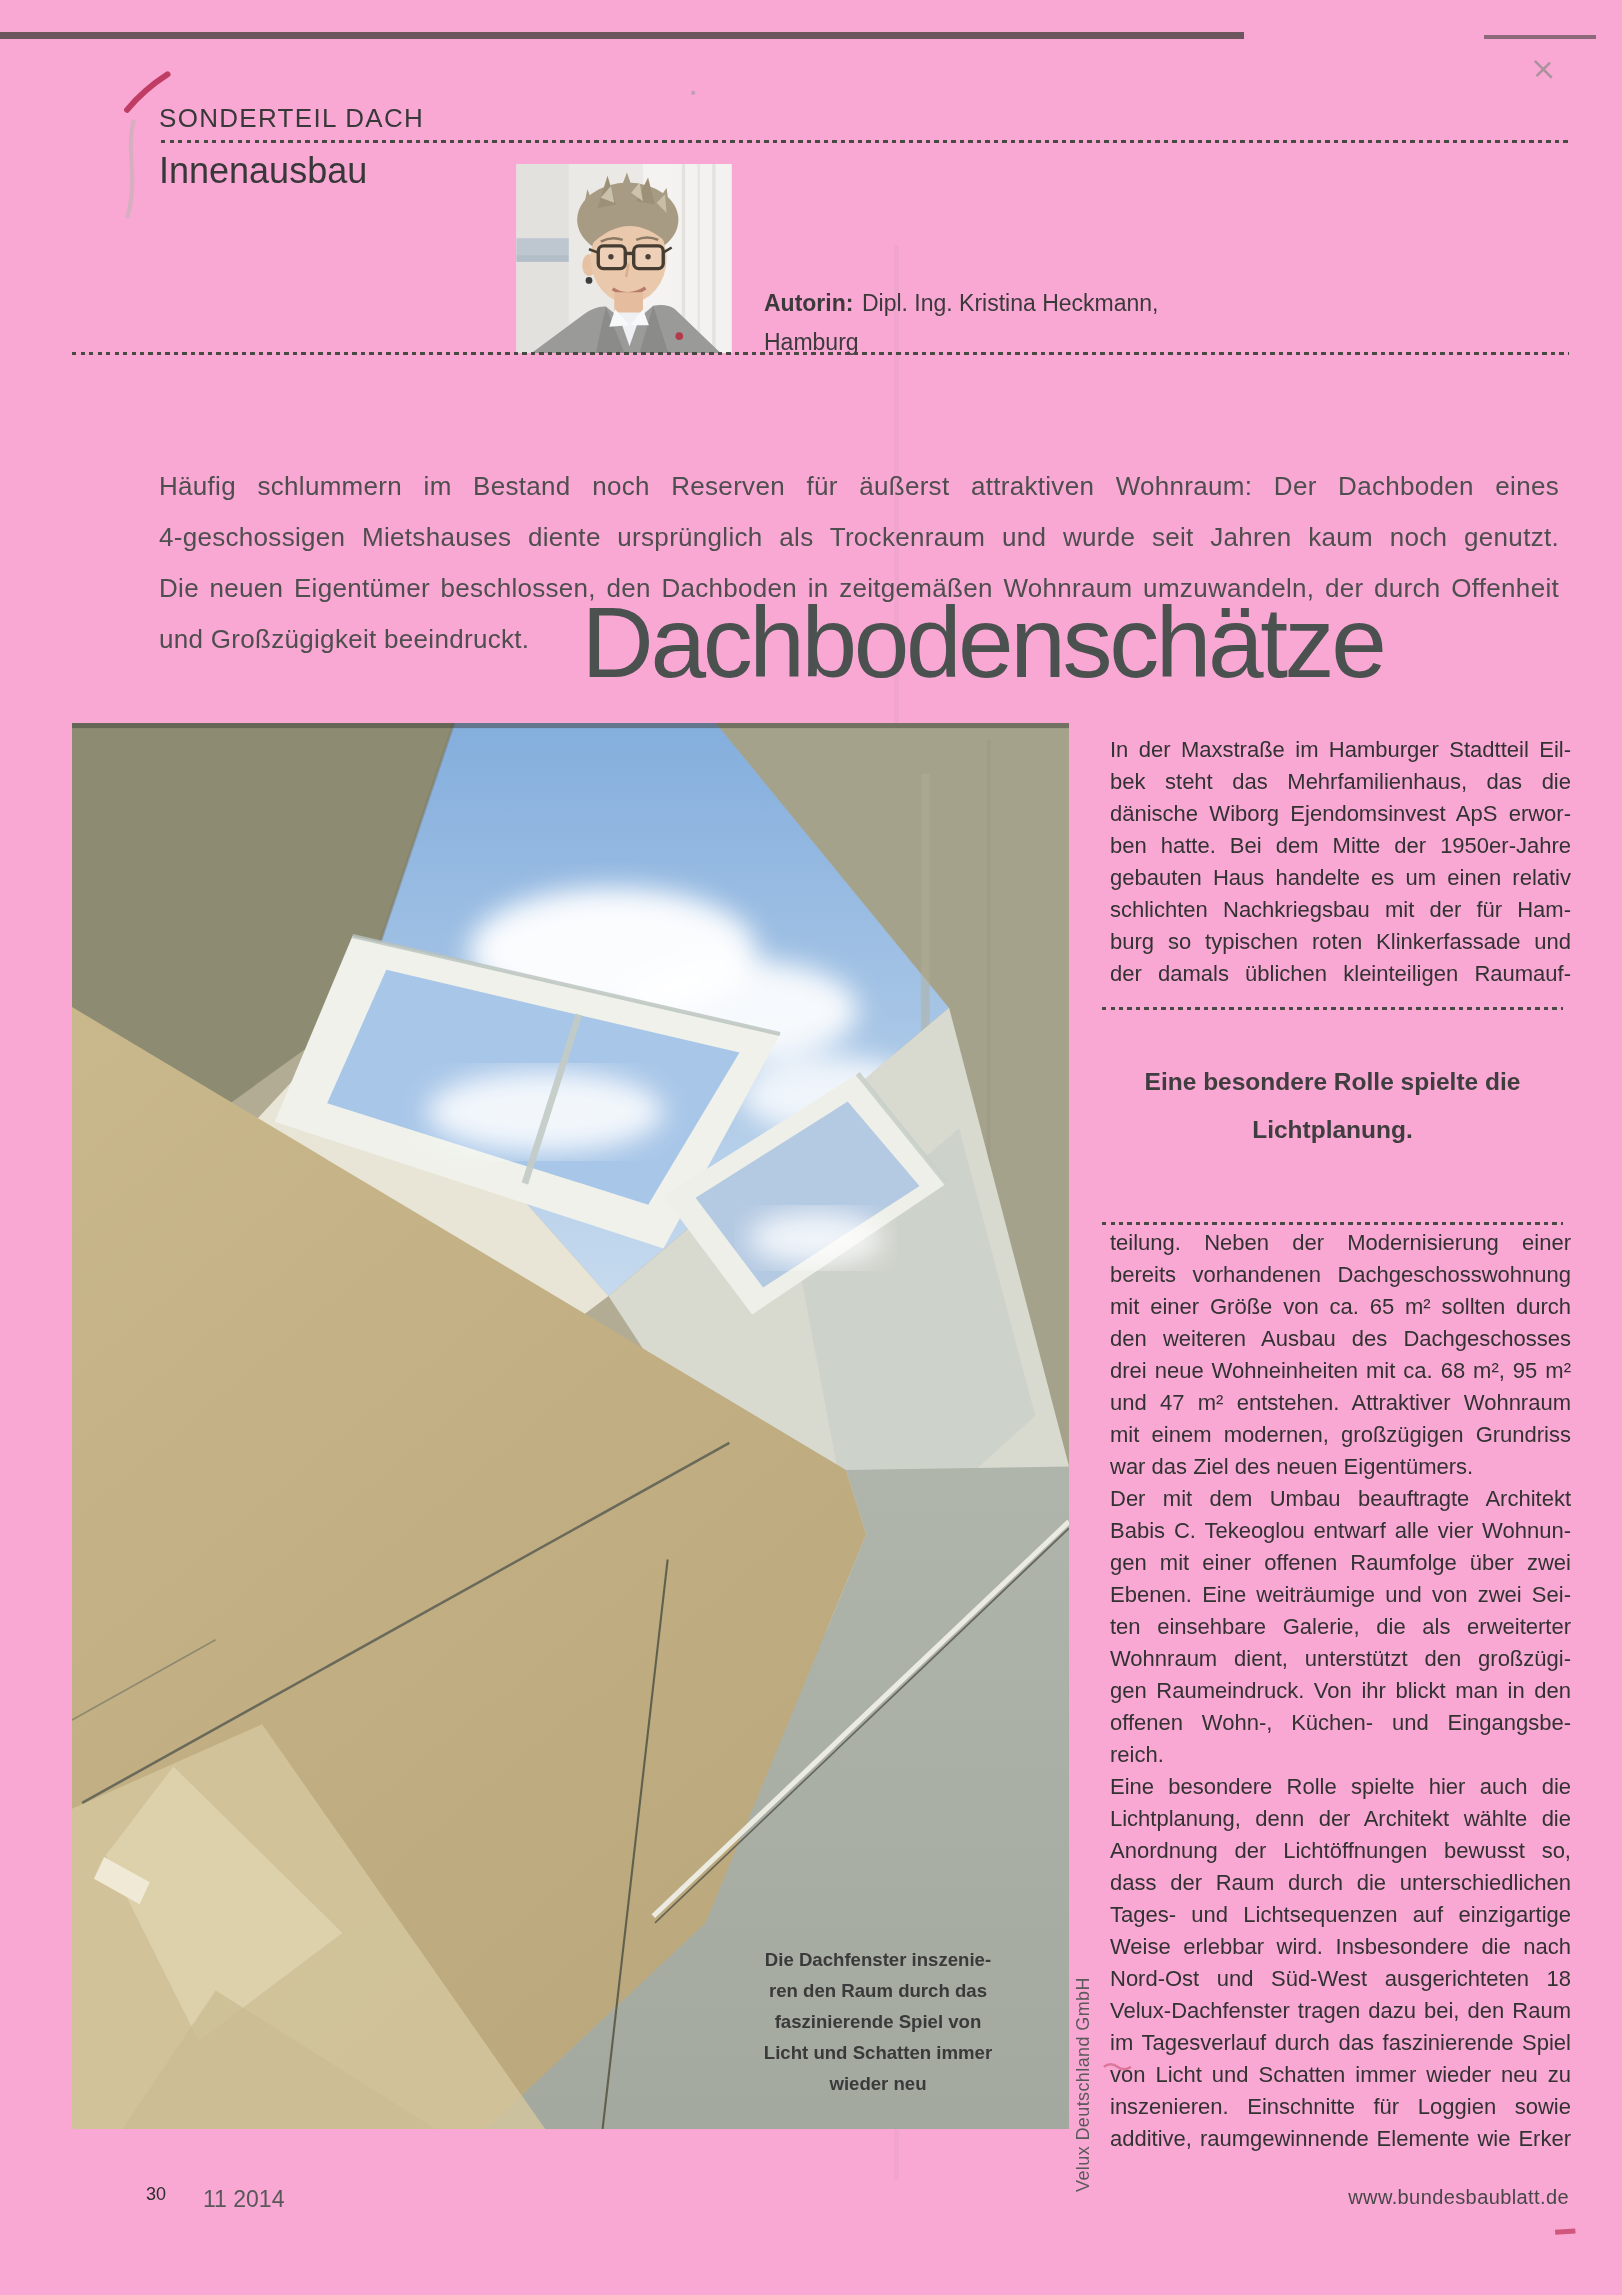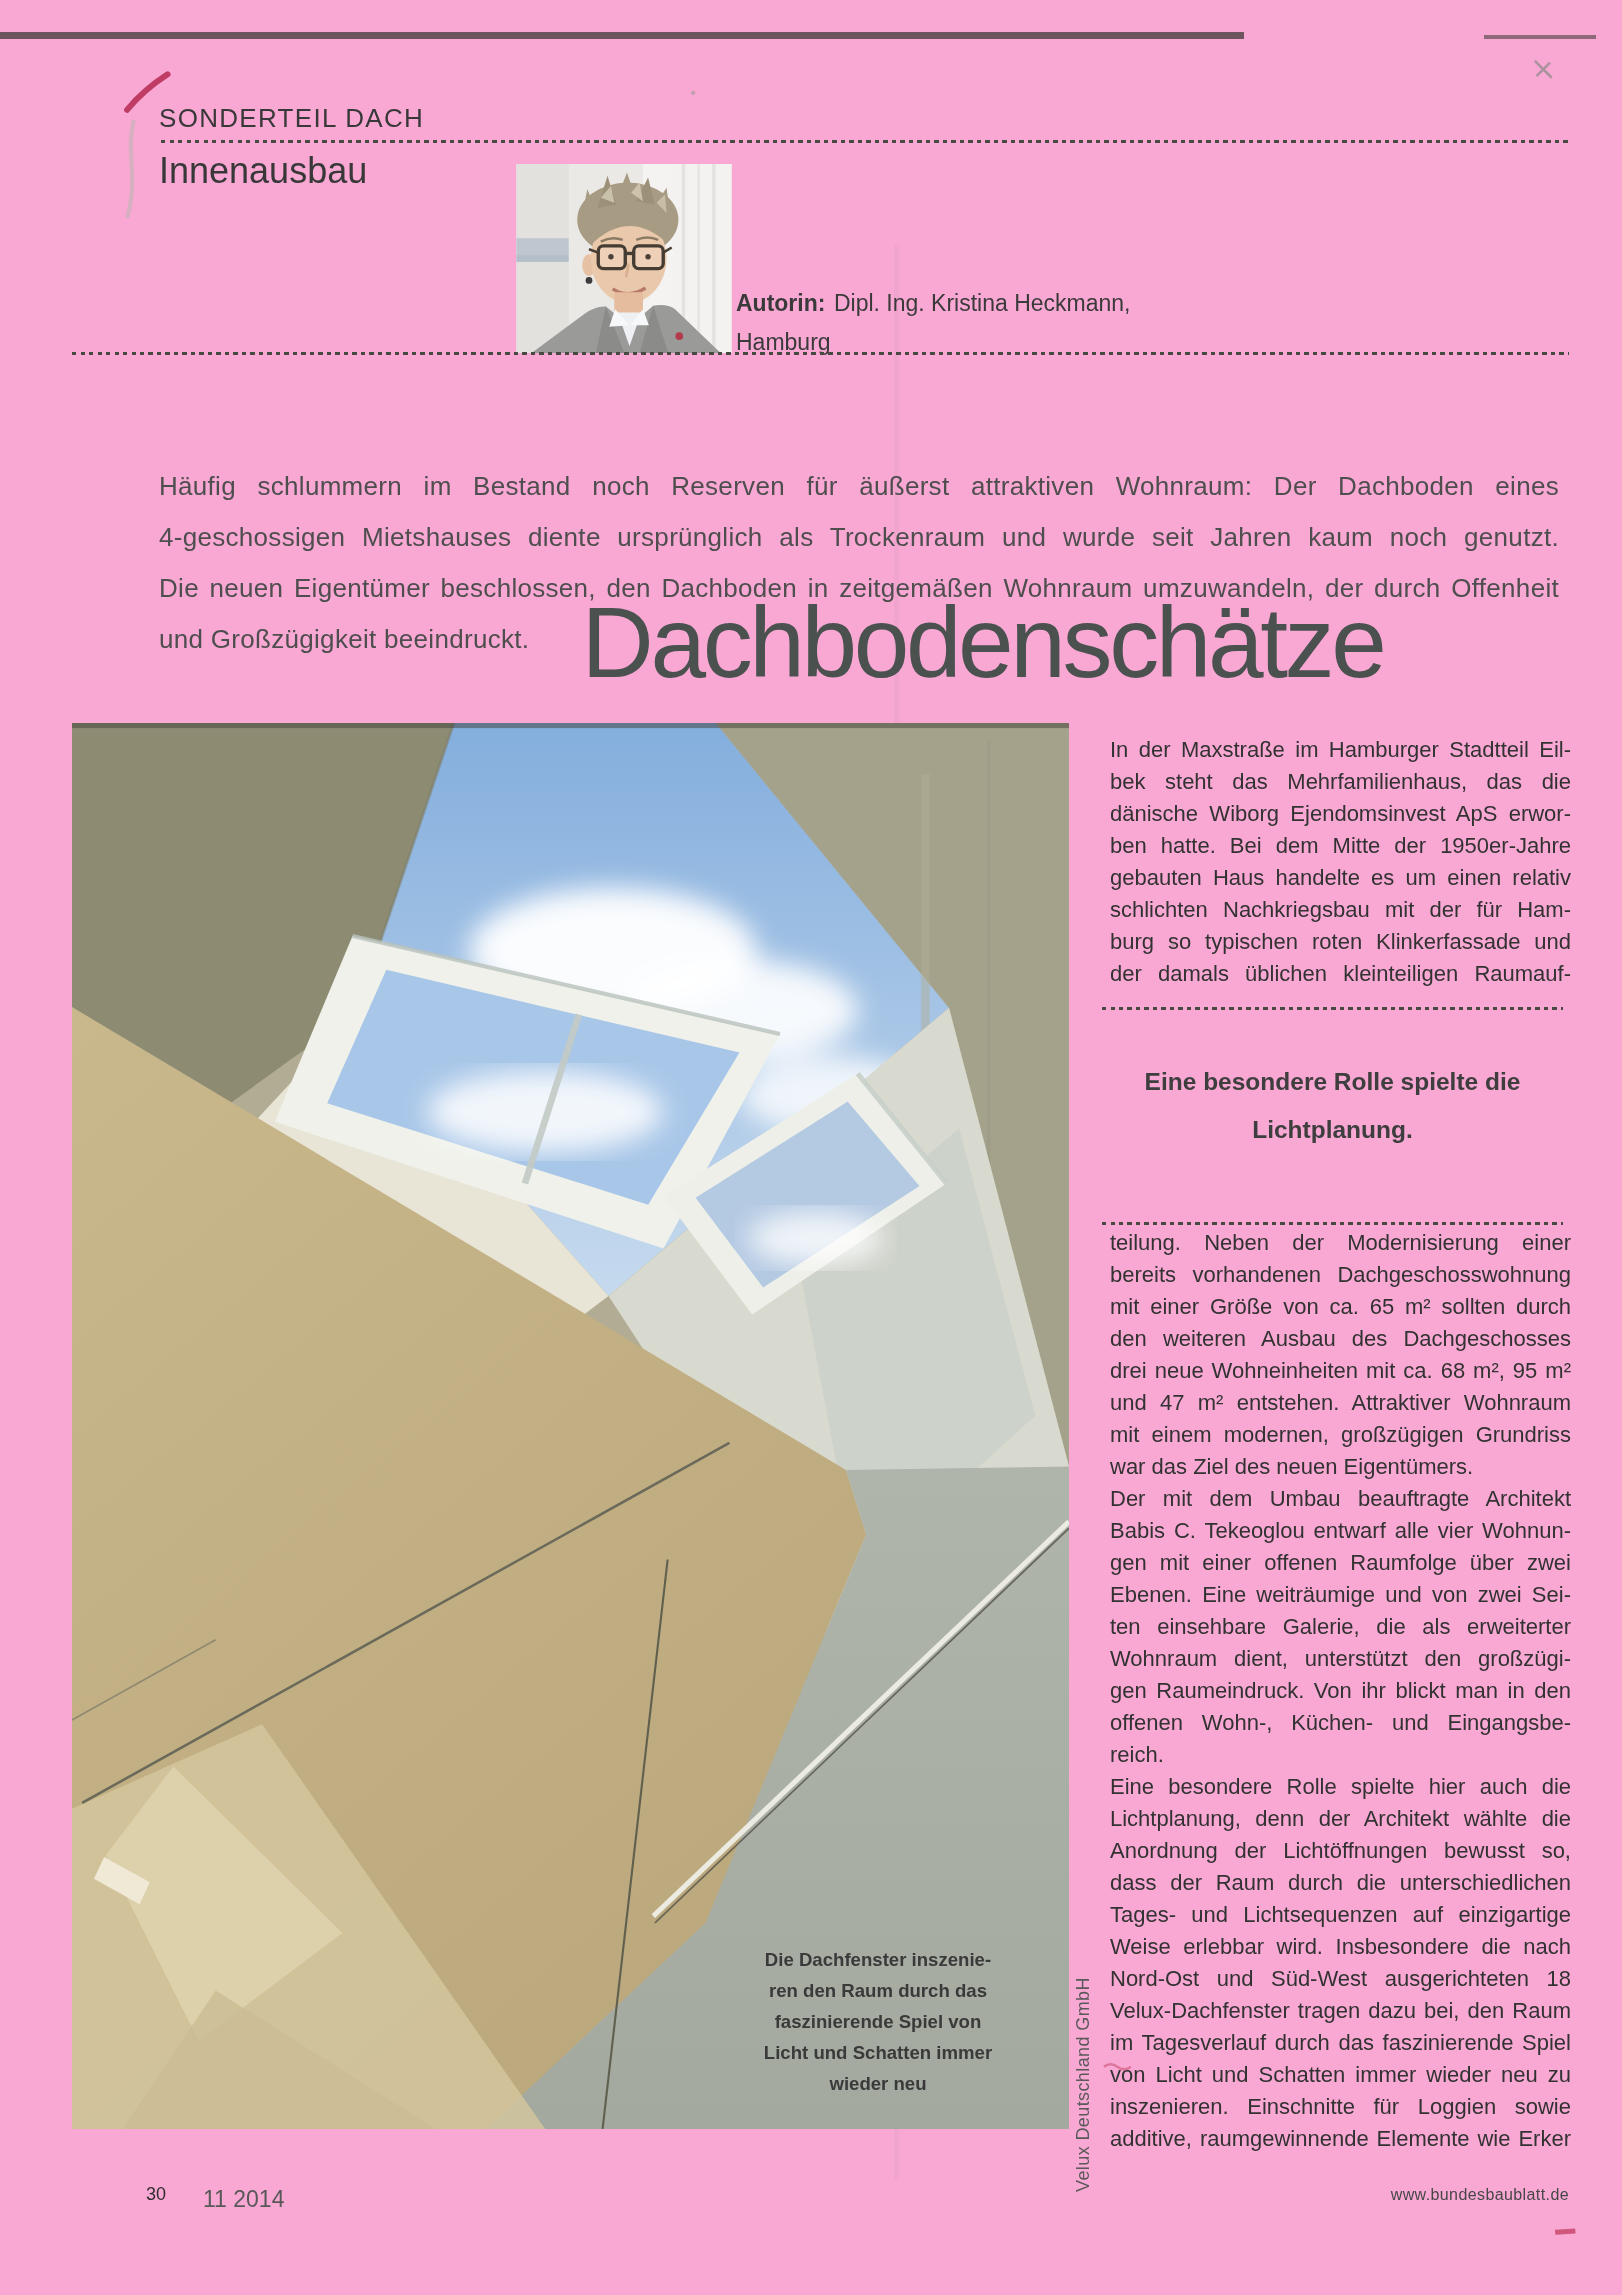--- a/index.html
+++ b/index.html
@@ -16,21 +16,21 @@
   
   .dotline { position:absolute; height:3.4px;
     background-image:repeating-linear-gradient(90deg,#494944 0 4.2px,transparent 4.2px 8.5px); }
   
   .section-label { position:absolute; left:159px; top:103px; font-size:26px;
     letter-spacing:1.3px; color:#383838; }
   .subsection-label { position:absolute; left:159px; top:150px; font-size:36px;
     color:#383838; }
   
   .portrait { position:absolute; left:516px; top:164px; width:216px; height:189px; }
-  .author-caption { position:absolute; left:736px; top:284px; font-size:23px;
+  .author-caption { position:absolute; left:764px; top:284px; font-size:23px;
     color:#3a3a3a; line-height:39px; }
   .author-caption .pfx { font-weight:bold; margin-right:8.5px; }
   
   .intro { position:absolute; left:159px; top:461px; width:1400px;
     font-size:26px; line-height:51px; color:#4e4e4e; letter-spacing:0.3px; }
   .jline { text-align:justify; text-align-last:justify; white-space:normal; }
   .jline.line-end { text-align-last:left; }
   
   .big-title { position:absolute; right:49px; top:590px; width:1183px;
     text-align:center; font-weight:normal; font-size:100px; letter-spacing:-3.4px;
@@ -50,21 +50,21 @@
   .col2 { top:1227px; line-height:32px; }
   .pullquote { position:absolute; left:1102px; top:1058px; width:461px;
     text-align:center; font-weight:bold; font-size:24.5px; line-height:48px;
     color:#3e3e3e; font-family:"Liberation Sans", sans-serif; }
   .pq-line { text-align:center; }
   .capline { text-align:center; }
   
   .page-number { position:absolute; left:146px; top:2184px; font-size:18px;
     font-weight:normal; color:#2e2e2e; }
   .issue-date { position:absolute; left:203px; top:2186px; font-size:23px; color:#585858; }
-  .website { position:absolute; right:54px; top:2186px; font-size:16px;
+  .website { position:absolute; right:54px; top:2186px; font-size:20px;
     color:#474747; letter-spacing:0.4px; }
 </style>
 </head>
 <body>
 
 <div class="page">
 
   <div class="scanband" style="left:0;top:32px;width:1244px;height:6.8px;opacity:.72;"></div>
   <div class="scanband" style="left:1484px;top:35px;width:112px;height:4.2px;opacity:.55;"></div>
   <div class="scanstreak"></div>

